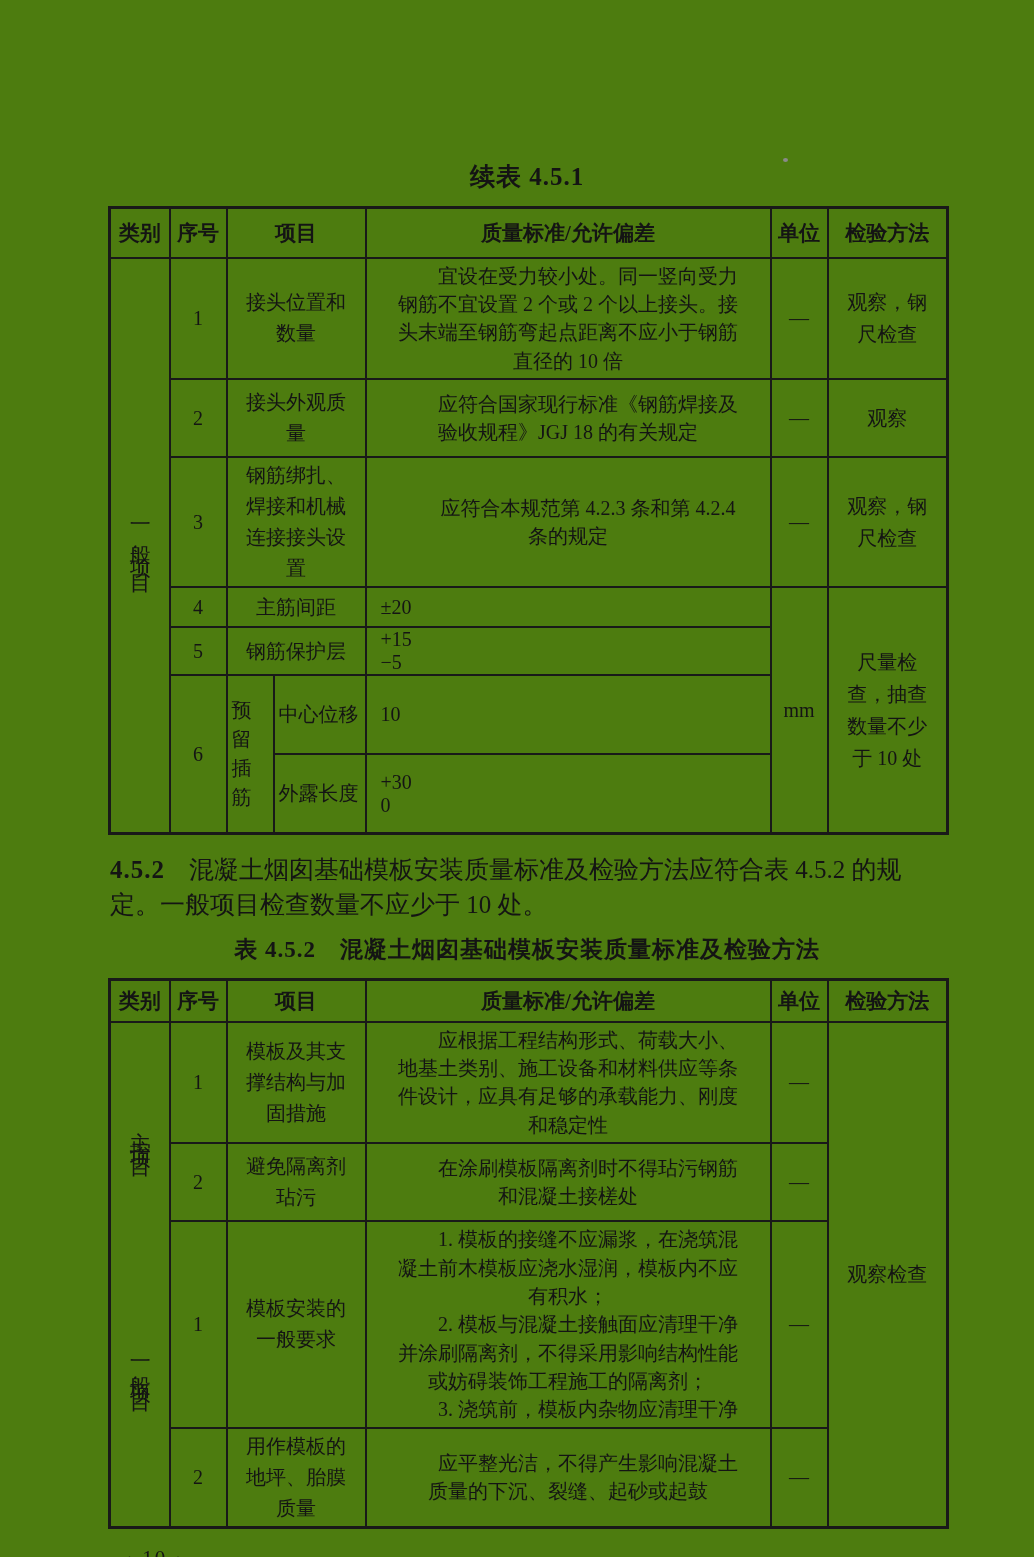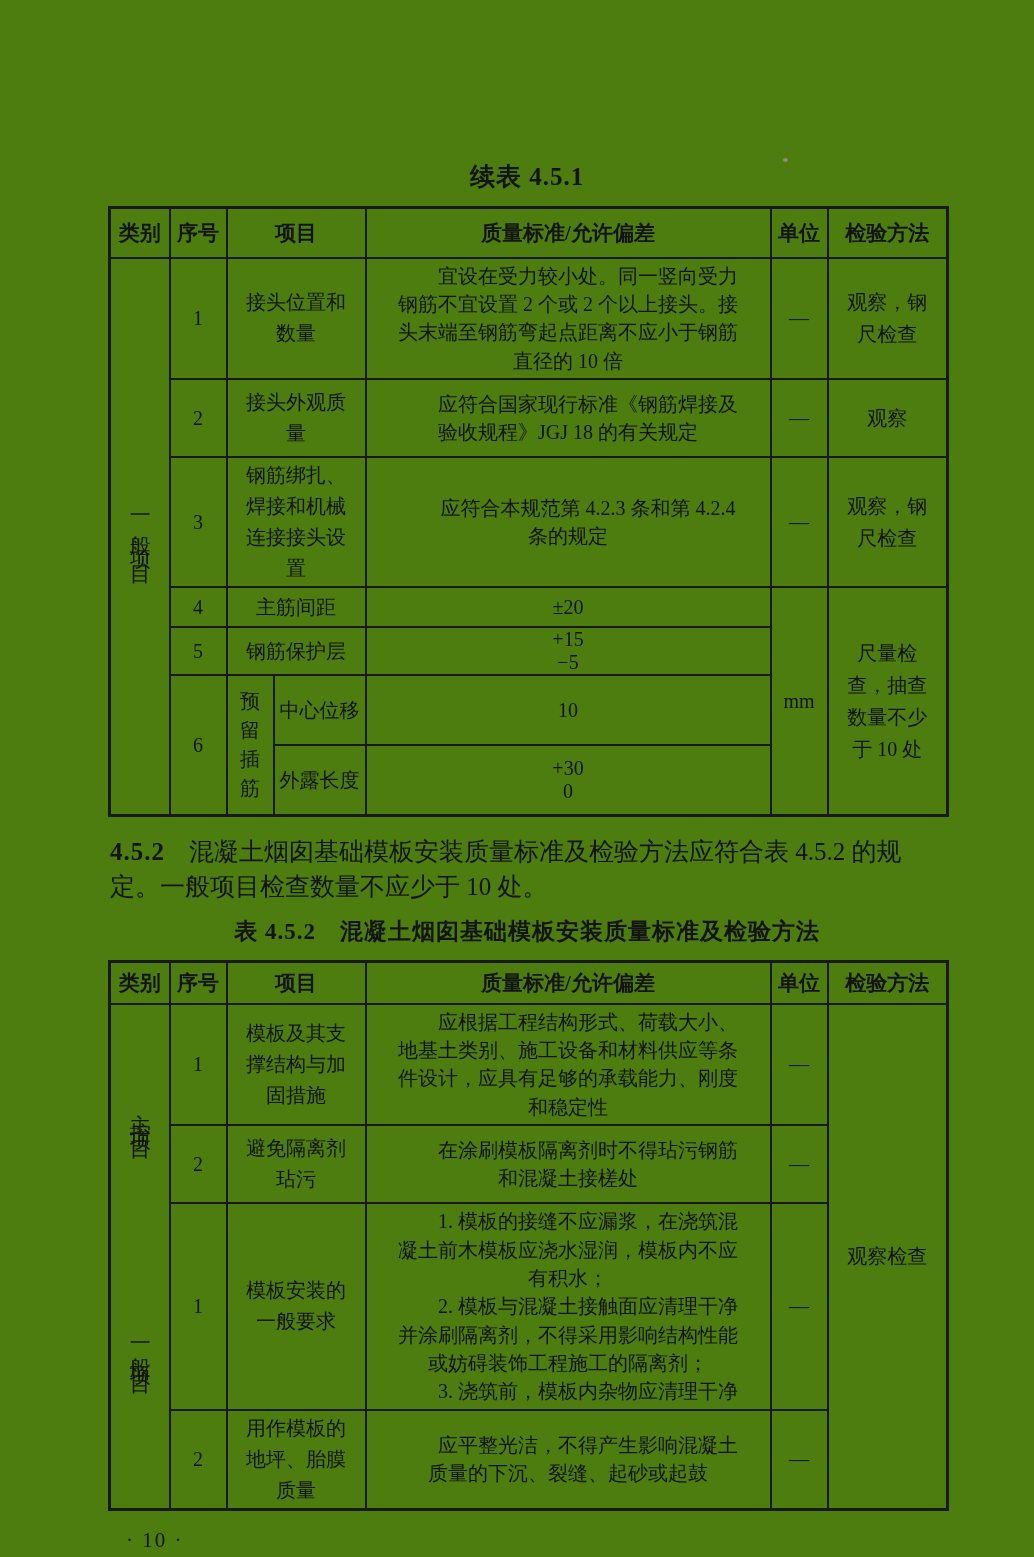--- a/index.html
+++ b/index.html
@@ -11,24 +11,24 @@
   .content{position:absolute;left:108px;top:0;width:838px;}
   .tab-title{margin:160px 0 0 0;text-align:center;font-size:25px;font-weight:bold;letter-spacing:1px;}
   .tab-title2{margin:12px 0 0 0;text-align:center;font-size:23px;font-weight:bold;letter-spacing:1px;font-family:Liberation Serif, serif;}
   table{border-collapse:collapse;table-layout:fixed;width:838px;margin-top:13px;border:3px solid #191919;}
   th,td{border:2px solid #191919;vertical-align:middle;overflow:hidden;}
   th{font-size:21px;font-weight:bold;text-align:center;padding:2px 2px;}
   td{font-size:20px;}
   .num{text-align:center;padding:0 2px;}
   .unit{text-align:center;padding:0 2px;}
   .item{text-align:center;padding:2px 11px;line-height:1.55;}
-  .item-narrow{text-align:center;padding:11px 4px;line-height:1.45;}
+  .item-narrow{padding:20px 4px;line-height:1.45;}
   .std{text-align:center;padding:3px 28px;line-height:1.42;}
   .std p{margin:0;text-indent:2em;}
-  .std-c{text-align:center;padding:0 4px;line-height:1.15;}
+  .std-c{text-align:left;padding:0 14px;line-height:1.15;}
   .method{text-align:center;padding:20px 10px;line-height:1.6;}
   .cat{text-align:center;padding:0;}
   .vtext{display:inline-block;writing-mode:vertical-rl;text-orientation:upright;
          font-size:21px;letter-spacing:15px;line-height:1;}
   .vtext2{display:inline-block;writing-mode:vertical-rl;text-orientation:upright;
          font-size:21px;letter-spacing:9px;line-height:1;}
   .catwrap{display:flex;flex-direction:column;height:470px;}
   .catwrap .cg{display:flex;align-items:center;justify-content:center;}
   .cg-top{flex:0 0 40%;}
   .cg-bottom{flex:1 1 auto;}

